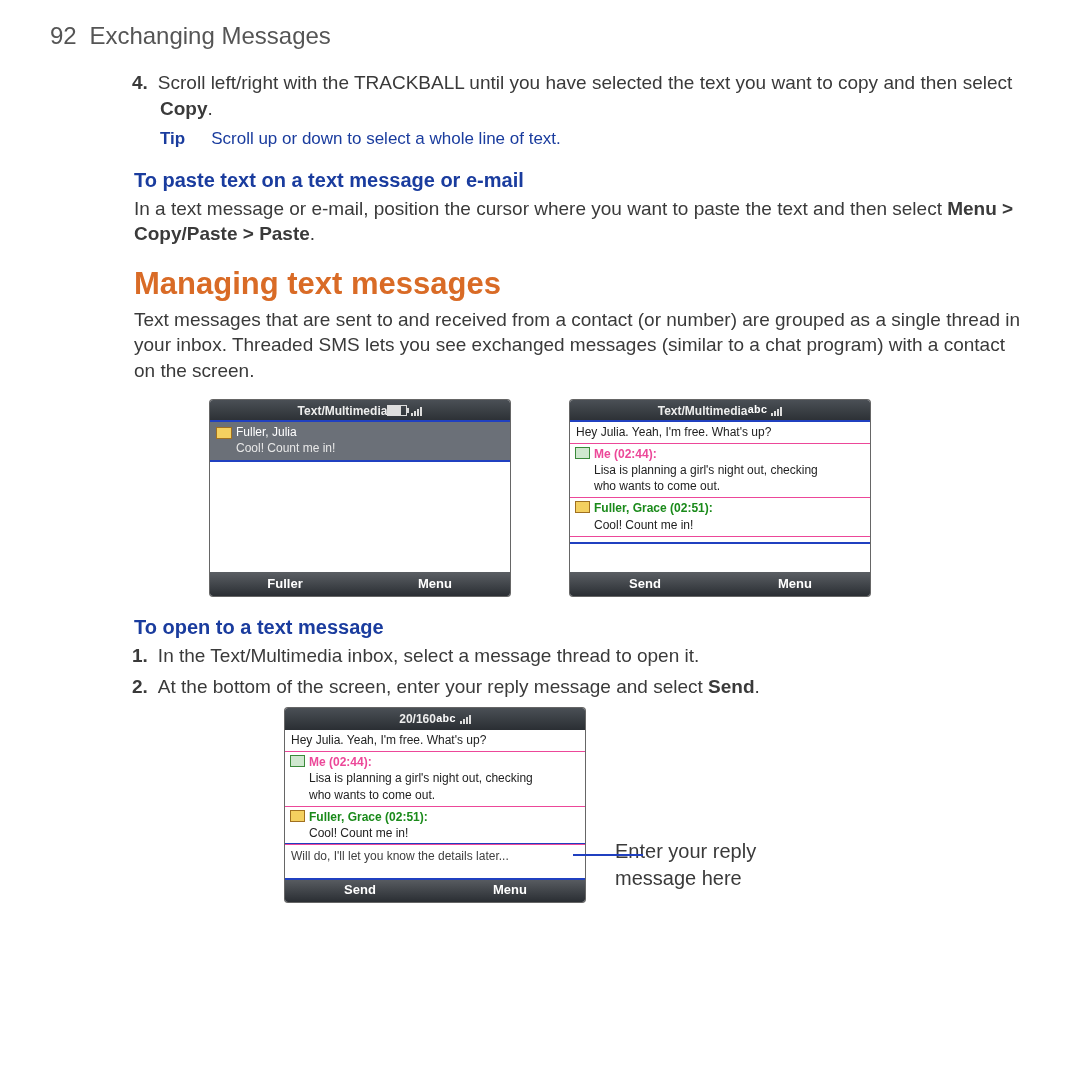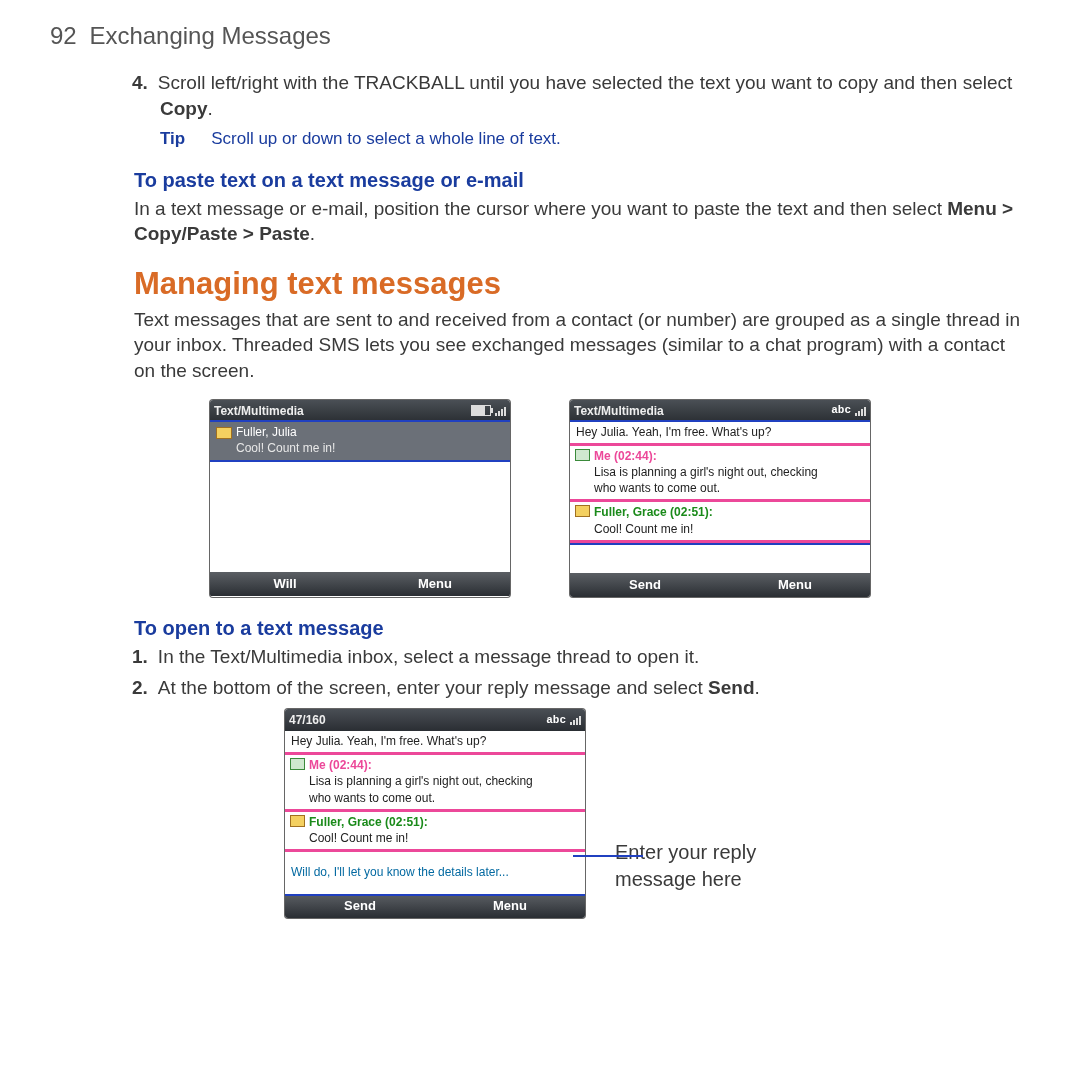--- a/index.html
+++ b/index.html
@@ -28,21 +28,21 @@
     width: 300px;
     border-radius: 3px;
     overflow: hidden;
     box-shadow: 0 0 0 1px #666;
     background: #fff;
   }
   .statusbar {
     background: linear-gradient(#4a4f55, #2a2e33);
     color: #fff;
     display: flex;
-    justify-content: space-between;
+    justify-content: center;
     align-items: center;
     padding: 2px 4px;
     font-size: 12px;
     font-weight: bold;
     height: 18px;
   }
   .status-icons { display: flex; gap: 4px; align-items: center; font-family: Liberation Mono, monospace; }
   .status-text { color: #eee; }
   .content-area { background: #fff; min-height: 150px; font-size: 12px; }
   .softkeys {
@@ -65,32 +65,32 @@
     position: relative;
   }
   .thread-item .from { font-size: 12px; }
   .thread-item .preview { font-size: 12px; color: #e8e8e8; }
   .env-icon {
     position: absolute; left: 6px; top: 5px;
     width: 14px; height: 10px;
     background: #f4d060; border: 1px solid #a07020;
   }
 
-  .msg-block { border-bottom: 3px solid #ec4899; padding: 2px 6px 3px 24px; position: relative; }
+  .msg-block { border-bottom: 1px solid #ec4899; padding: 2px 6px 3px 24px; position: relative; }
   .msg-block.grey { color: #555; padding-left: 6px; }
   .msg-sender { color: #1a8a1a; font-weight: bold; font-size: 12px; }
   .msg-sender.blue { color: #ec4899; }
   .msg-body { color: #222; font-size: 12px; }
   .msg-icon {
     position: absolute; left: 5px; top: 3px;
     width: 13px; height: 10px; background: #f4d060; border: 1px solid #a07020;
   }
   .msg-icon.out { background: #cfe8cf; border-color: #3a8a3a; }
   .highlight { outline: 2px solid #2040c0; }
-  .reply-field { color: #0369a1; font-size: 12px; padding: 12px 6px 14px 6px; }
+  .reply-field { color: #404040; font-size: 12px; padding: 3px 6px 14px 6px; }
 
   .callout-row { display: flex; justify-content: center; align-items: flex-start; gap: 30px; margin-top: 8px; }
   .callout-text { font-size: 20px; color: #3a3a3a; max-width: 180px; padding-top: 130px; position: relative; }
   .callout-line {
     position: absolute; right: 152px; top: 146px; width: 70px; height: 2px; background: #2040c0;
   }
 
   .battery-icon { display:inline-block; width:18px; height:9px; border:1px solid #ddd; position:relative; }
   .battery-icon::after { content:""; position:absolute; right:-3px; top:2px; width:2px; height:5px; background:#ddd; }
   .battery-icon .fill { display:block; height:100%; width:70%; background:#ddd; }
@@ -140,21 +140,21 @@
       </span>
     </div>
     <div class="content-area">
       <div class="thread-item">
         <span class="env-icon"></span>
         <div class="from">Fuller, Julia</div>
         <div class="preview">Cool! Count me in!</div>
       </div>
     </div>
     <div class="softkeys">
-      <span>Will</span>
+      <span>Fuller</span>
       <span>Menu</span>
     </div>
   </div>
 
   <div class="phone">
     <div class="statusbar">
       <span class="status-text">Text/Multimedia</span>
       <span class="status-icons">
         <span style="font-size:11px;">abc</span>
         <span class="signal-icon">
@@ -193,21 +193,21 @@
 <div class="step">
   <span class="num">1.</span><span>In the Text/Multimedia inbox, select a message thread to open it.</span>
 </div>
 <div class="step">
   <span class="num">2.</span><span>At the bottom of the screen, enter your reply message and select </span><span class="bold">Send</span><span>.</span>
 </div>
 
 <div class="callout-row">
   <div class="phone">
     <div class="statusbar">
-      <span class="status-text">47/160</span>
+      <span class="status-text">20/160</span>
       <span class="status-icons">
         <span style="font-size:11px;">abc</span>
         <span class="signal-icon">
             <span class="b1"></span>
             <span class="b2"></span>
             <span class="b3"></span>
             <span class="b4"></span>
           </span>
       </span>
     </div>

